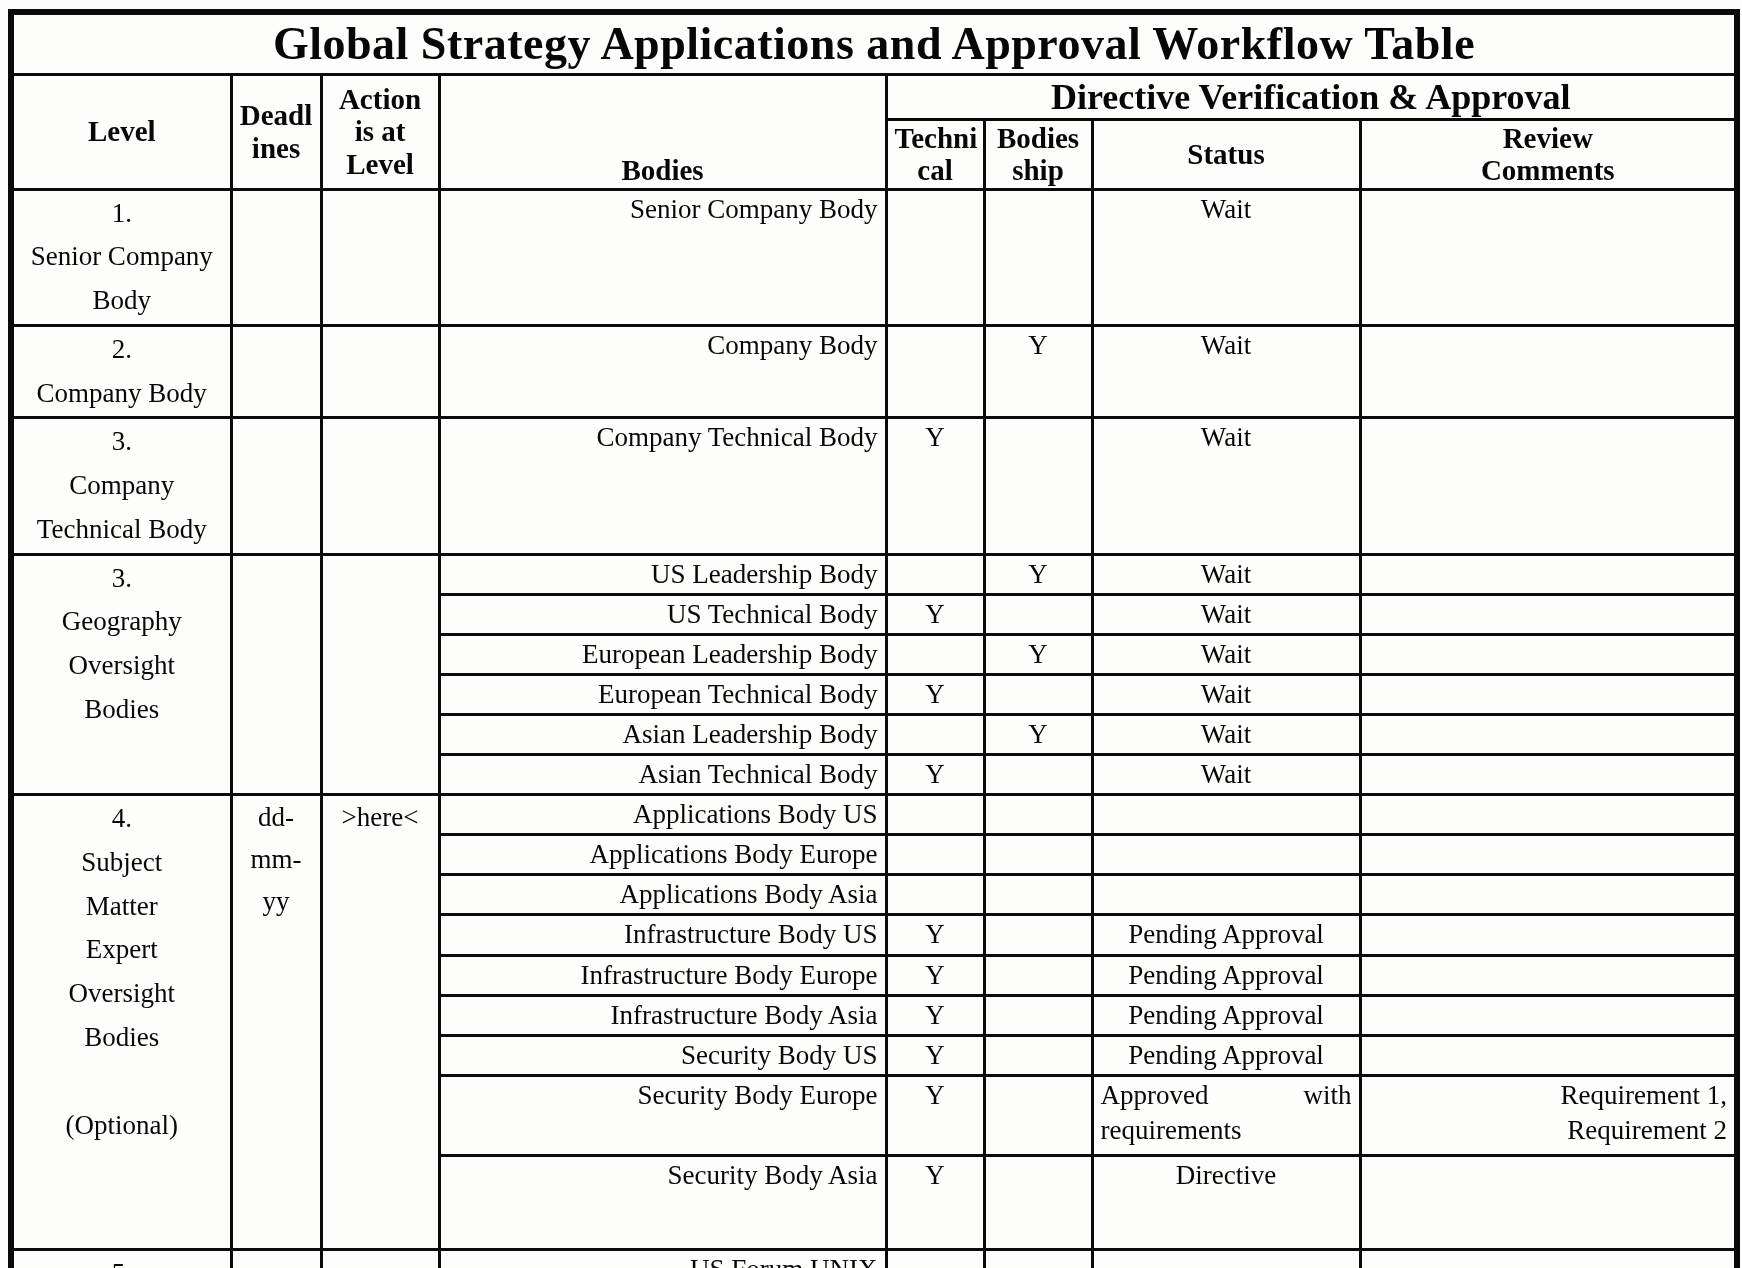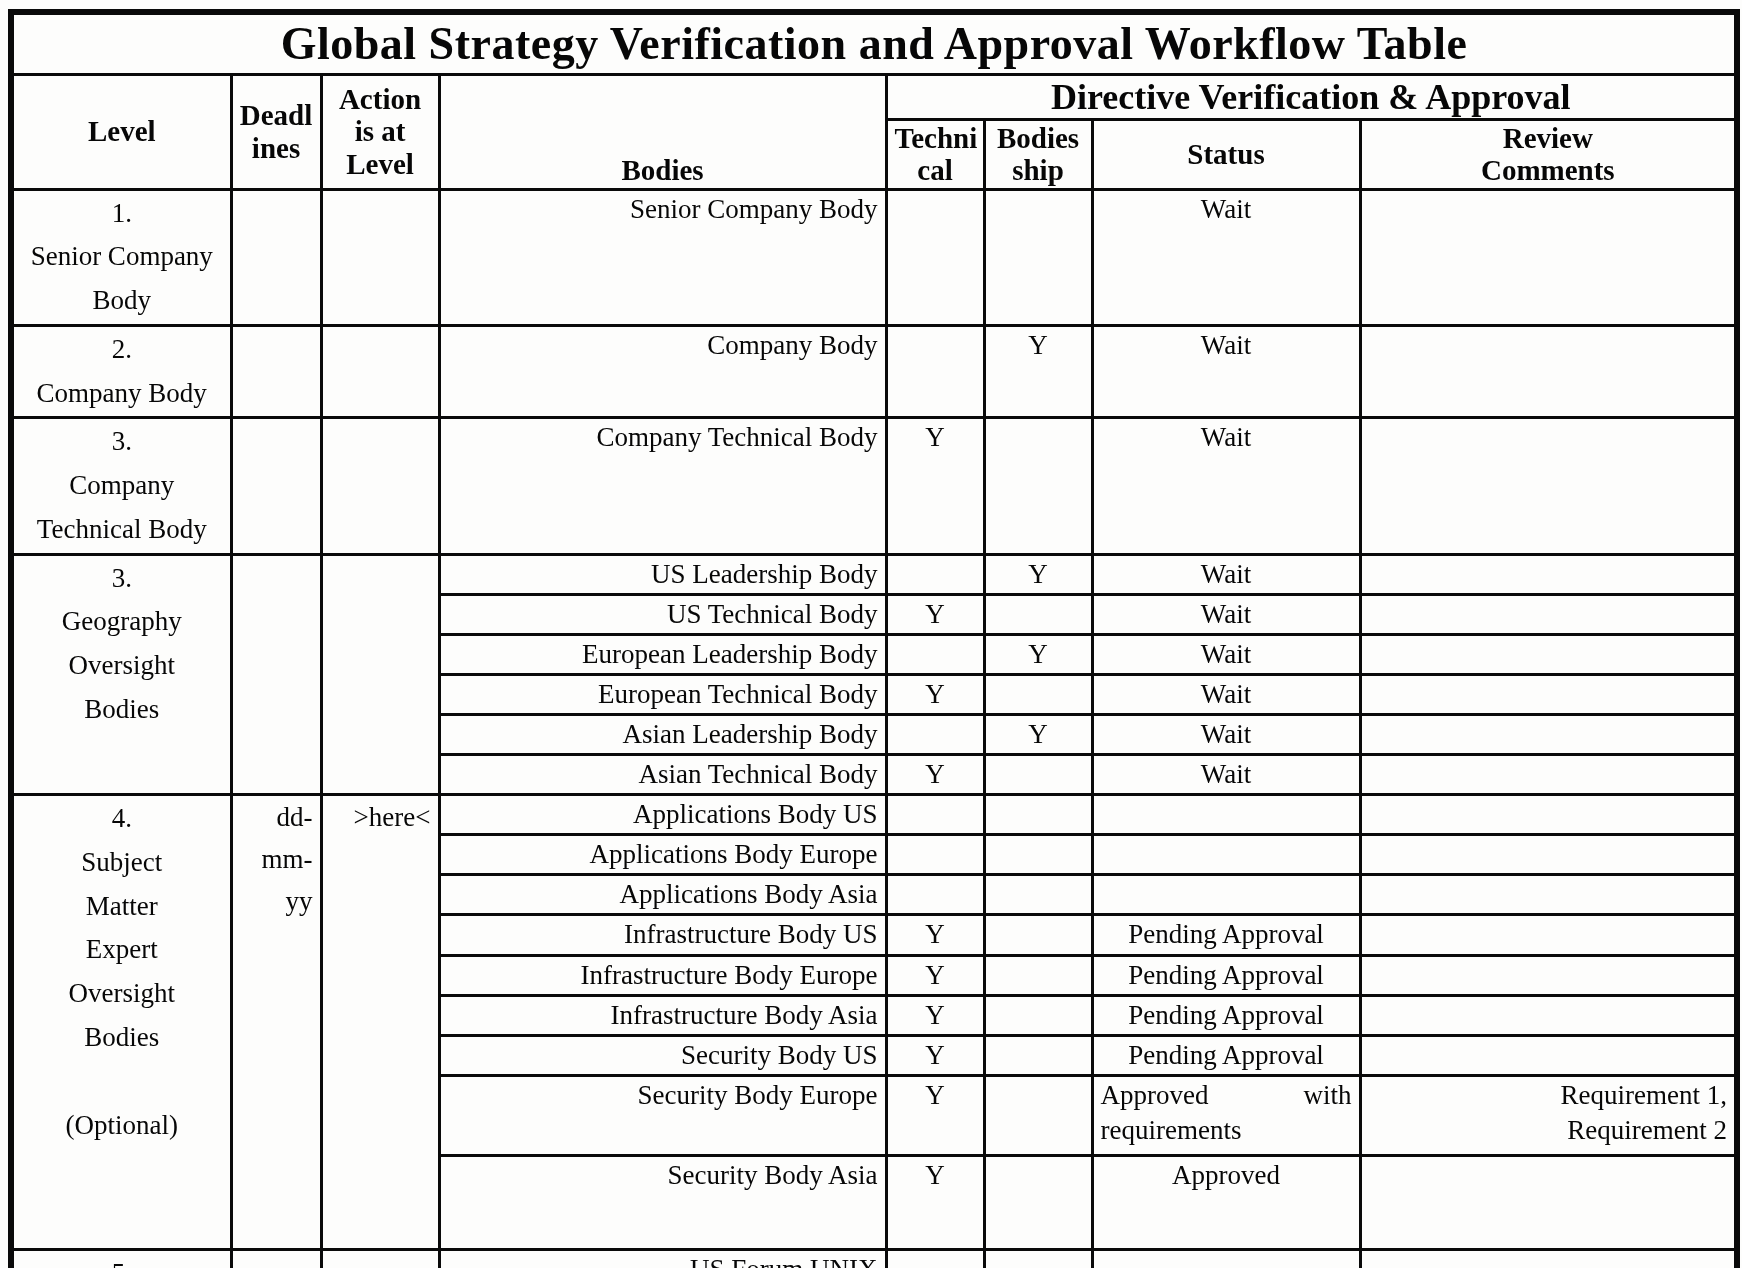--- a/index.html
+++ b/index.html
@@ -57,21 +57,21 @@
   td.lvl {
     text-align: center;
     line-height: 1.62;
     padding-top: 4px;
   }
   td.lvl .opt {
     font-weight: normal;
     margin-top: 44px;
   }
   td.dl, td.act {
-    text-align: right;
+    text-align: center;
     line-height: 1.55;
     padding-top: 3px;
   }
   td.bdy { text-align: right; }
   td.yn  { text-align: center; }
   td.st  { text-align: center; }
   td.st.justify { text-align: justify; }
   td.rv  { text-align: right; }
 </style>
 </head>
@@ -84,21 +84,21 @@
         <col style="width:90px">
         <col style="width:118px">
         <col style="width:447px">
       <col style="width:98px">
         <col style="width:108px">
         <col style="width:268px">
         <col style="width:377px">
     </colgroup>
     <thead>
       <tr style="height:62px">
-        <th class="t-title" colspan="8">Global Strategy Verification and Approval Workflow Table</th>
+        <th class="t-title" colspan="8">Global Strategy Applications and Approval Workflow Table</th>
       </tr>
       <tr style="height:38px">
         <th class="h" rowspan="2">Level</th>
         <th class="h pre" rowspan="2">Deadl
 ines</th>
         <th class="h pre" rowspan="2">Action
 is at
 Level</th>
         <th class="h h-bodies" rowspan="2">Bodies</th>
         <th class="h h-group" colspan="4">Directive Verification &amp; Approval</th>
@@ -269,21 +269,21 @@
         <td class="yn">Y</td>
         <td class="yn"></td>
         <td class="st justify">Approved with requirements</td>
         <td class="rv pre">Requirement 1,
 Requirement 2</td>
       </tr>
       <tr style="height:94px">
         <td class="bdy">Security Body Asia</td>
         <td class="yn">Y</td>
         <td class="yn"></td>
-        <td class="st">Approved</td>
+        <td class="st">Directive</td>
         <td class="rv"></td>
       </tr>
 
       <tr style="height:40px">
         <td class="lvl pre">5.</td>
         <td class="dl pre"></td>
         <td class="act"></td>
         <td class="bdy">US Forum UNIX</td>
         <td class="yn"></td>
         <td class="yn"></td>

